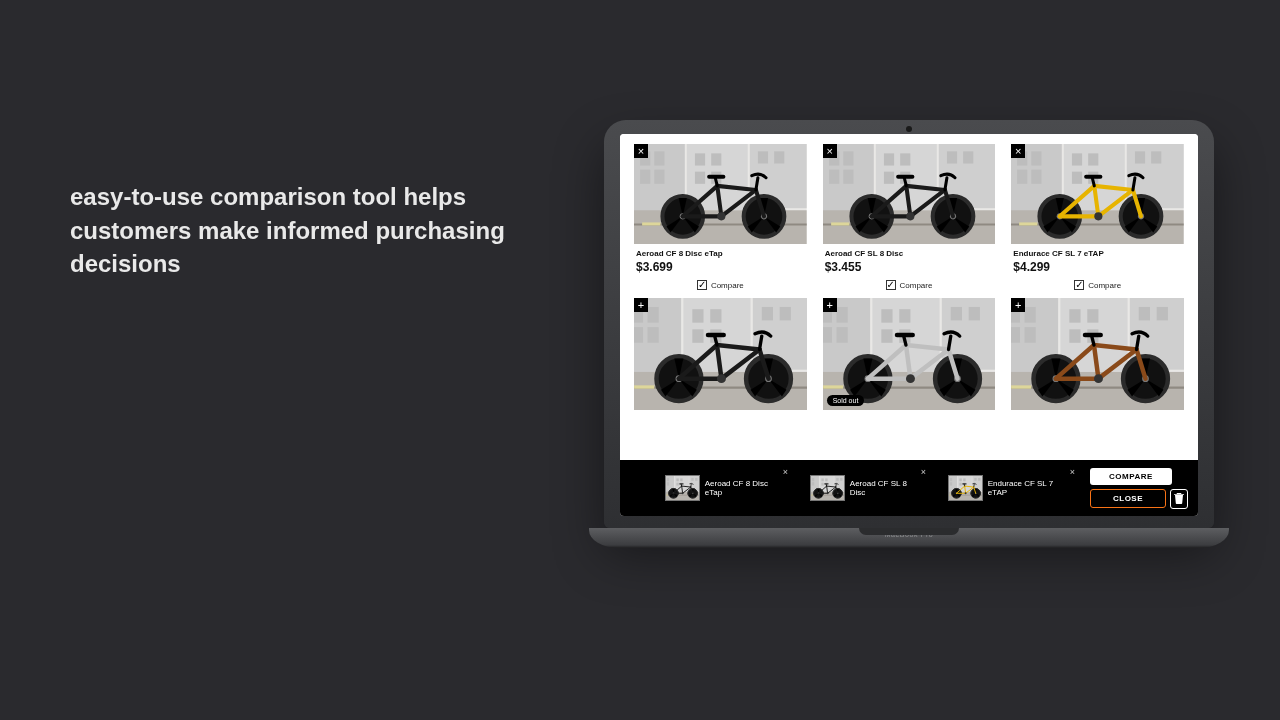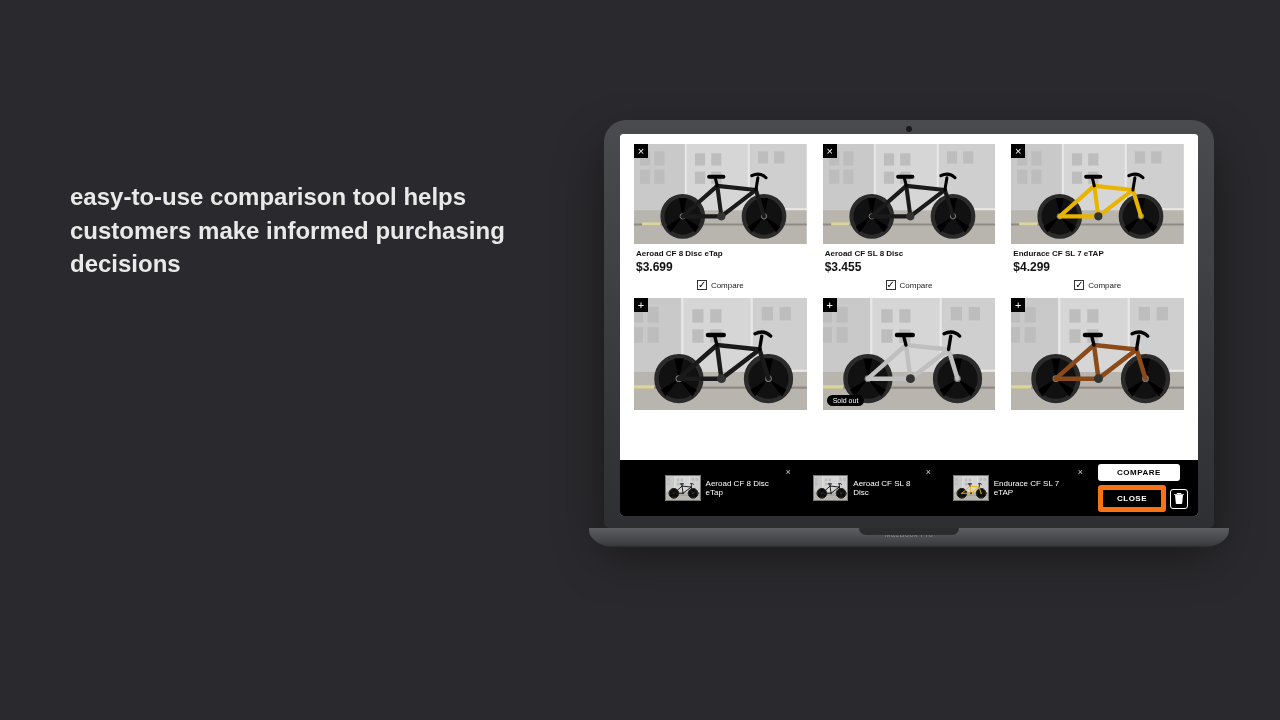--- a/index.html
+++ b/index.html
@@ -205,23 +205,23 @@
     letter-spacing: 0.5px;
     padding: 4px 0;
     width: 82px;
     text-align: center;
     border-radius: 3px;
     cursor: pointer;
   }
   .btn-primary { background: #fff; color: #000; font-weight: 700; }
   .btn-row { display:flex; gap:4px; align-items:center; }
   .btn-secondary {
-    border: 5px solid #f97316;
+    border: 1px solid #f97316;
     color: #fff;
-    width: 68px;
+    width: 76px;
     font-weight: 600;
   }
   .trash {
     border: 1px solid #fff;
     width: 18px; height: 20px;
     display: flex; align-items:center; justify-content:center;
     border-radius: 3px;
     cursor:pointer;
   }
 </style>

